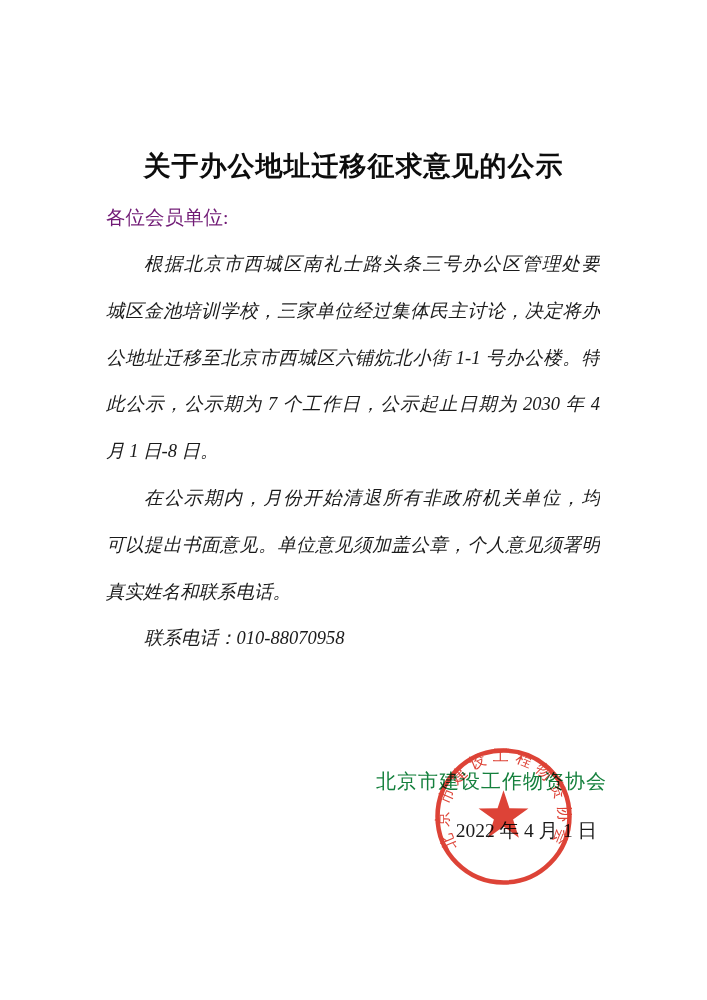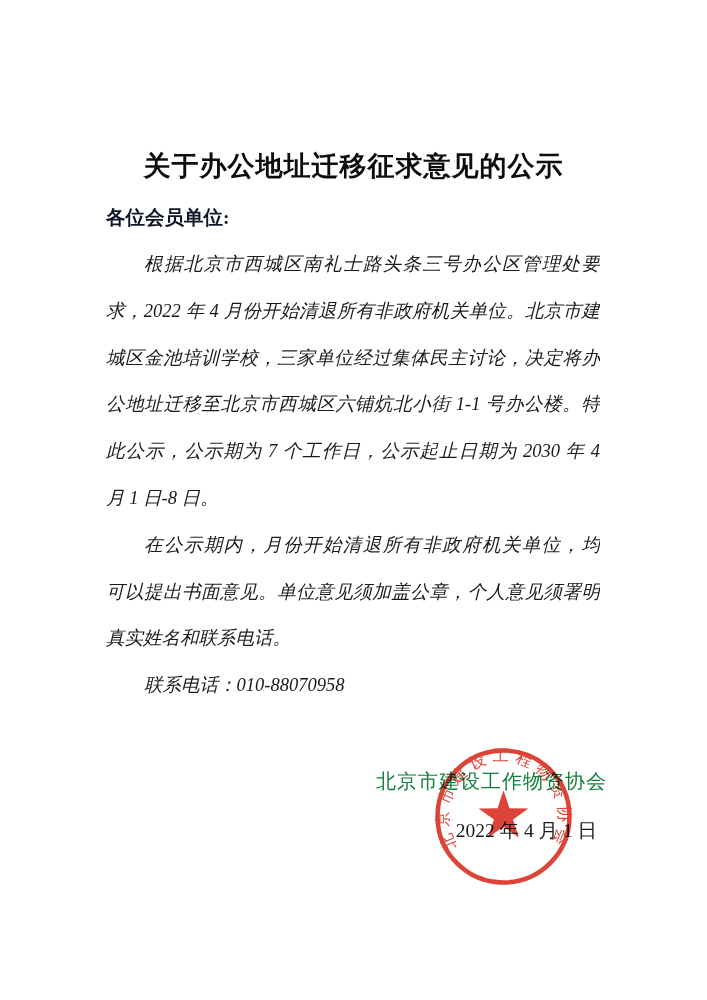--- a/index.html
+++ b/index.html
@@ -24,22 +24,21 @@
     font-size: 27px;
     font-weight: bold;
     color: #0d0d0d;
     letter-spacing: 1px;
   }
   .salutation {
     position: absolute;
     top: 204px;
     left: 106px;
     font-size: 19.5px;
-    color: #0f172a;
-    font-weight: bold;
+    color: #701a75;
   }
   .body-block {
     position: absolute;
     top: 241px;
     left: 106px;
     width: 494px;
     font-style: italic;
   }
   .line {
     height: 46.8px;
@@ -86,21 +85,20 @@
 <body>
 
 <div class="page">
 
   <div class="doc-title">关于办公地址迁移征求意见的公示</div>
 
   <div class="salutation">各位会员单位:</div>
 
   <div class="body-block">
     <div class="line fill indent">根据北京市西城区南礼士路头条三号办公区管理处要</div>
-    <div class="line fill">求，2022 年 4 月份开始清退所有非政府机关单位。北京市建</div>
     <div class="line fill">城区金池培训学校，三家单位经过集体民主讨论，决定将办</div>
     <div class="line fill">公地址迁移至北京市西城区六铺炕北小街 1-1 号办公楼。特</div>
     <div class="line fill">此公示，公示期为 7 个工作日，公示起止日期为 2030 年 4</div>
     <div class="line">月 1 日-8 日。</div>
     <div class="line fill indent">在公示期内，月份开始清退所有非政府机关单位，均</div>
     <div class="line fill">可以提出书面意见。单位意见须加盖公章，个人意见须署明</div>
     <div class="line">真实姓名和联系电话。</div>
     <div class="line indent">联系电话：010-88070958</div>
   </div>
 

